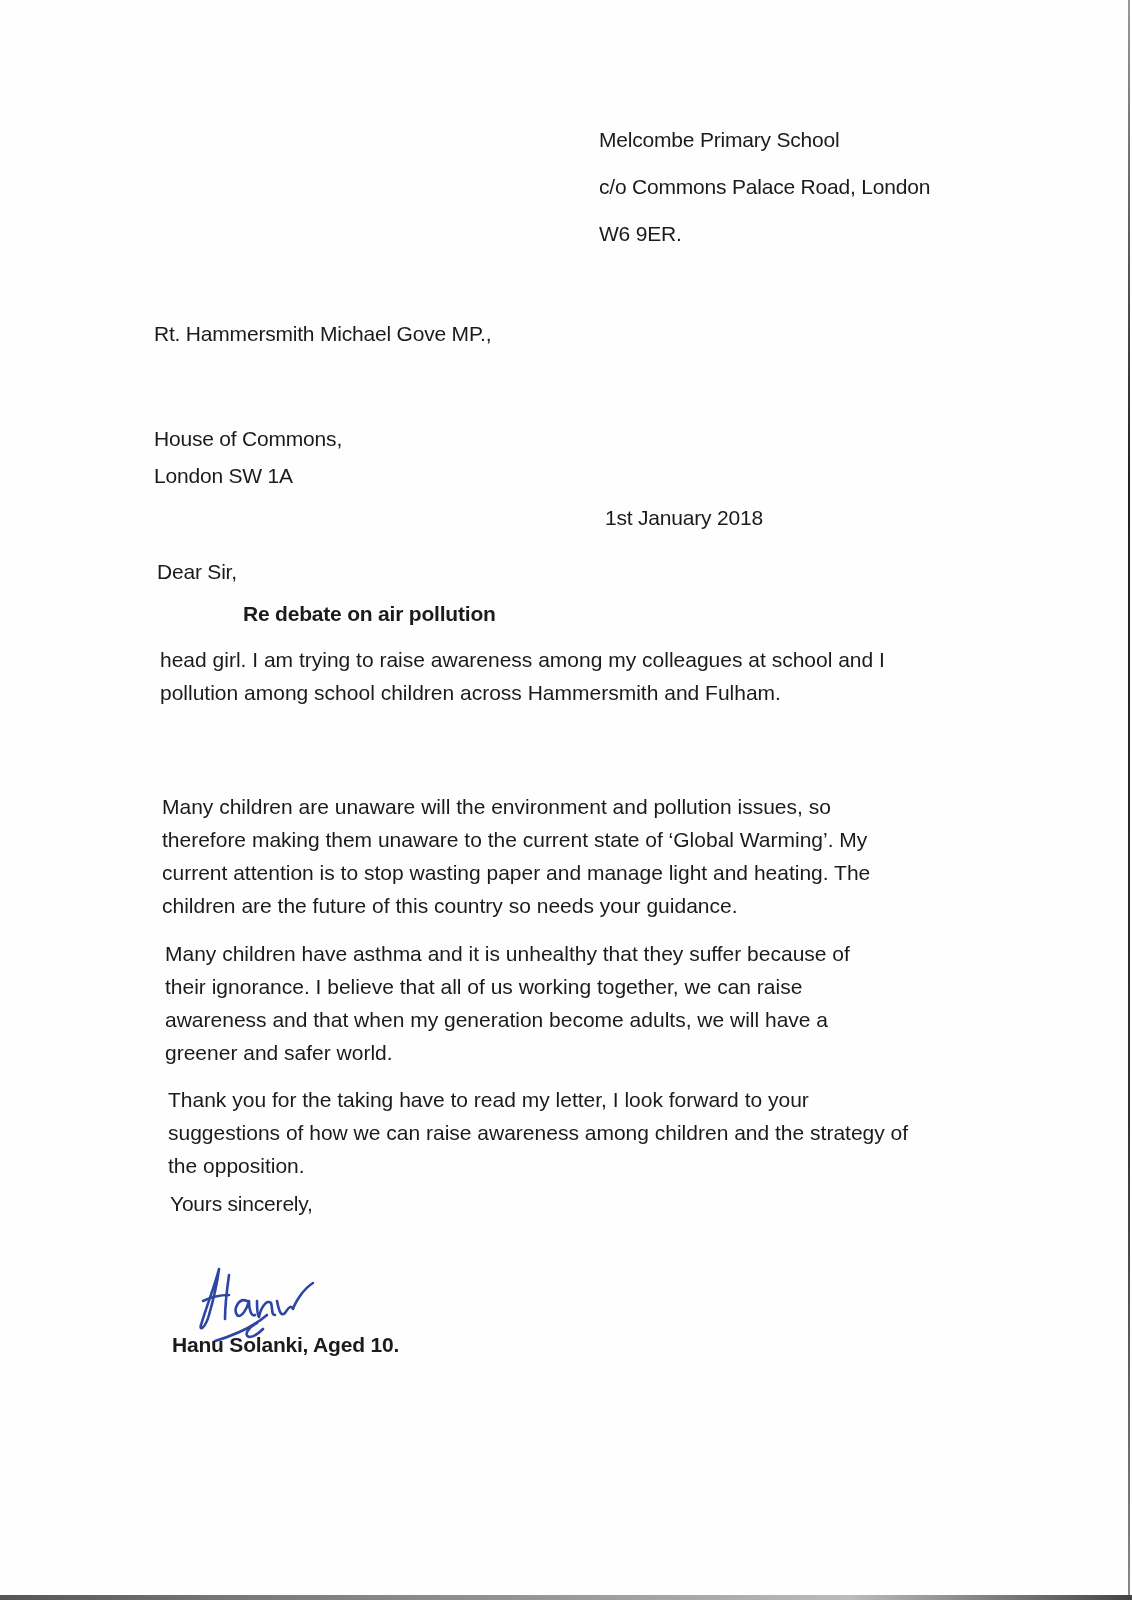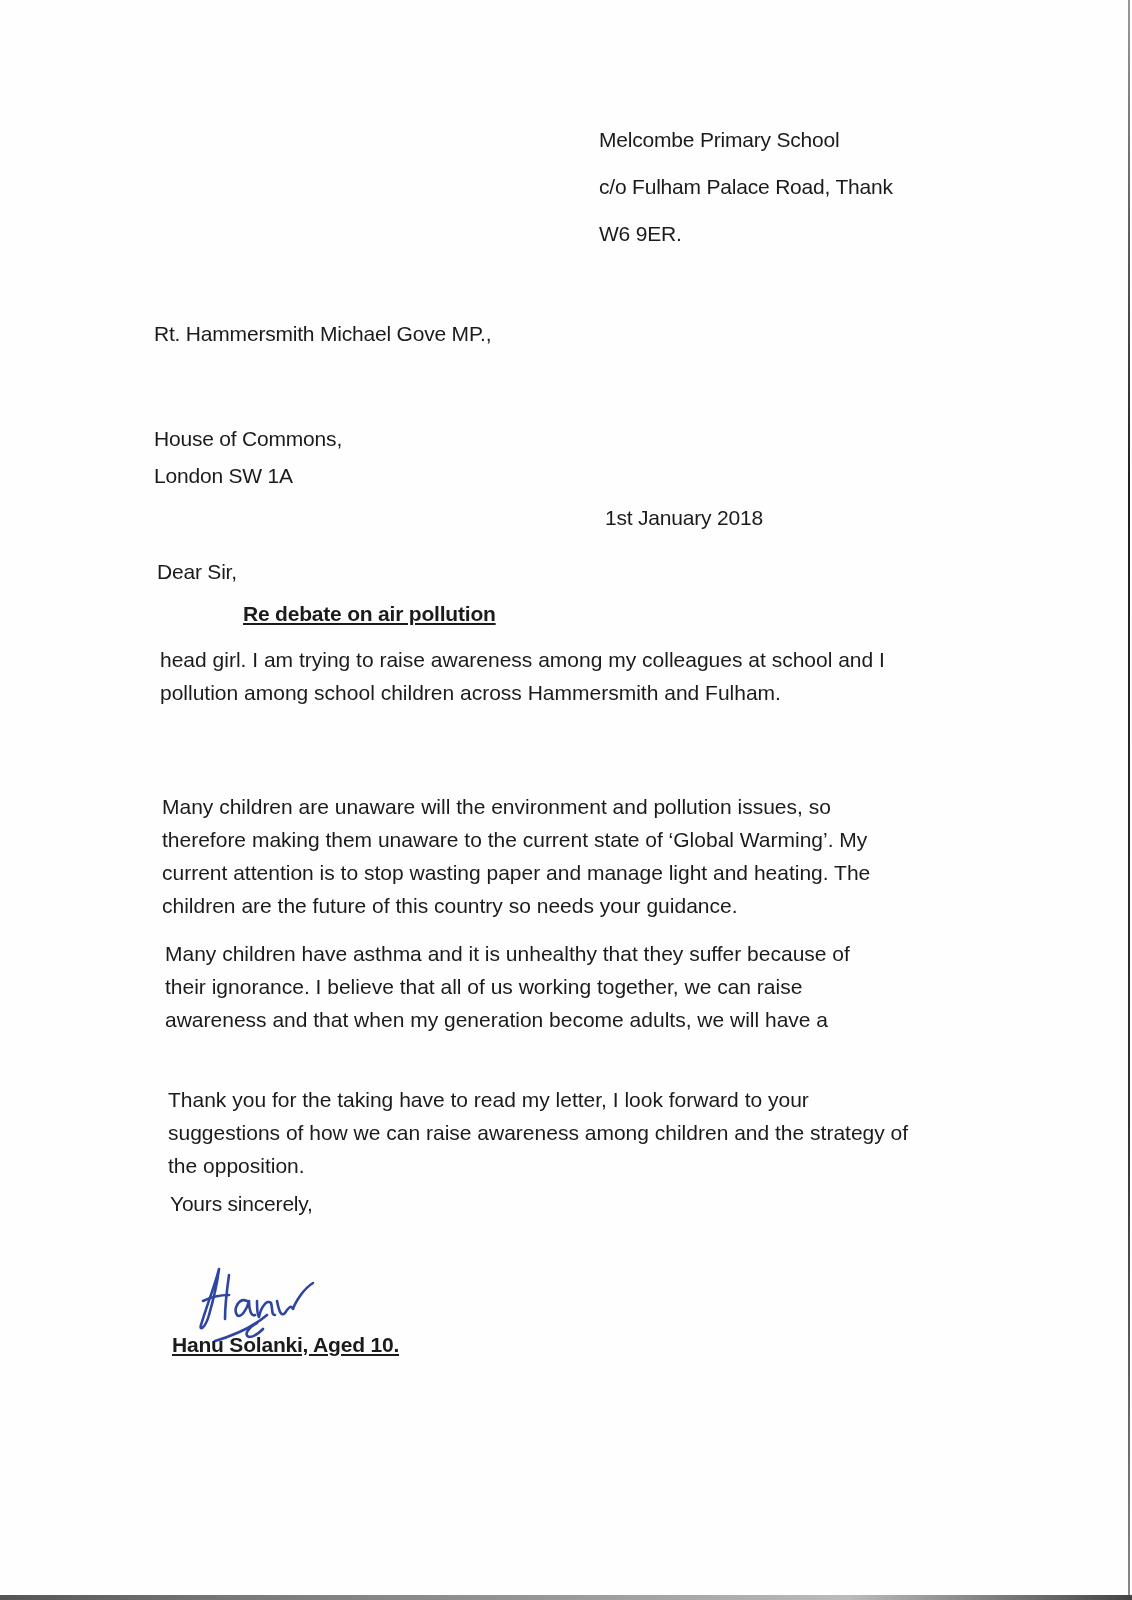--- a/index.html
+++ b/index.html
@@ -10,30 +10,30 @@
   .page { position: absolute; left: 0; top: 0; width: 1132px; height: 1600px; background: #fefefe; }
   .edge-right { position: absolute; top: 0; right: 2px; width: 2px; height: 1600px;
     background: linear-gradient(#999, #222 30%, #333 70%, #888); }
   .edge-bottom { position: absolute; left: 0; bottom: 0; width: 1132px; height: 5px;
     background: linear-gradient(90deg, #555, #777 20%, #999 50%, #bbb 75%, #444); }
   .line { position: absolute; font-size: 21px; white-space: nowrap; letter-spacing: -0.2px; }
   .sender { left: 599px; }
   .recip { left: 154px; }
   .body-para { position: absolute; left: 160px; width: 820px; font-size: 21px; line-height: 33px; }
   .body-para div { white-space: nowrap; }
-  .subject { font-weight: bold; text-decoration: underline; }
-  .name { font-weight: bold; text-decoration: underline; }
+  .subject { font-weight: bold; }
+  .name { font-weight: bold; }
   .signature { position: absolute; left: 195px; top: 1265px; width: 130px; height: 80px; }
 </style>
 </head>
 <body>
 
 <div class="page">
   <div class="line sender" style="top:128px">Melcombe Primary School</div>
-  <div class="line sender" style="top:175px">c/o Fulham Palace Road, Thank</div>
+  <div class="line sender" style="top:175px">c/o Commons Palace Road, London</div>
   <div class="line sender" style="top:222px">W6 9ER.</div>
 
   <div class="line recip" style="top:322px">Rt. Hammersmith Michael Gove MP.,</div>
   <div class="line recip" style="top:427px">House of Commons,</div>
   <div class="line recip" style="top:464px">London SW 1A</div>
 
   <div class="line" style="top:506px; left:605px">1st January 2018</div>
 
   <div class="line" style="top:560px; left:157px">Dear Sir,</div>
   <div class="line subject" style="top:602px; left:243px">Re debate on air pollution</div>
@@ -47,20 +47,21 @@
     <div>Many children are unaware will the environment and pollution issues, so</div>
     <div>therefore making them unaware to the current state of ‘Global Warming’. My</div>
     <div>current attention is to stop wasting paper and manage light and heating. The</div>
     <div>children are the future of this country so needs your guidance.</div>
   </div>
 
   <div class="body-para" style="top:937px; left:165px">
     <div>Many children have asthma and it is unhealthy that they suffer because of</div>
     <div>their ignorance. I believe that all of us working together, we can raise</div>
     <div>awareness and that when my generation become adults, we will have a</div>
+    <div>greener and safer world.</div>
   </div>
 
   <div class="body-para" style="top:1083px; left:168px">
     <div>Thank you for the taking have to read my letter, I look forward to your</div>
     <div>suggestions of how we can raise awareness among children and the strategy of</div>
     <div>the opposition.</div>
   </div>
 
   <div class="line" style="top:1192px; left:170px">Yours sincerely,</div>
 

